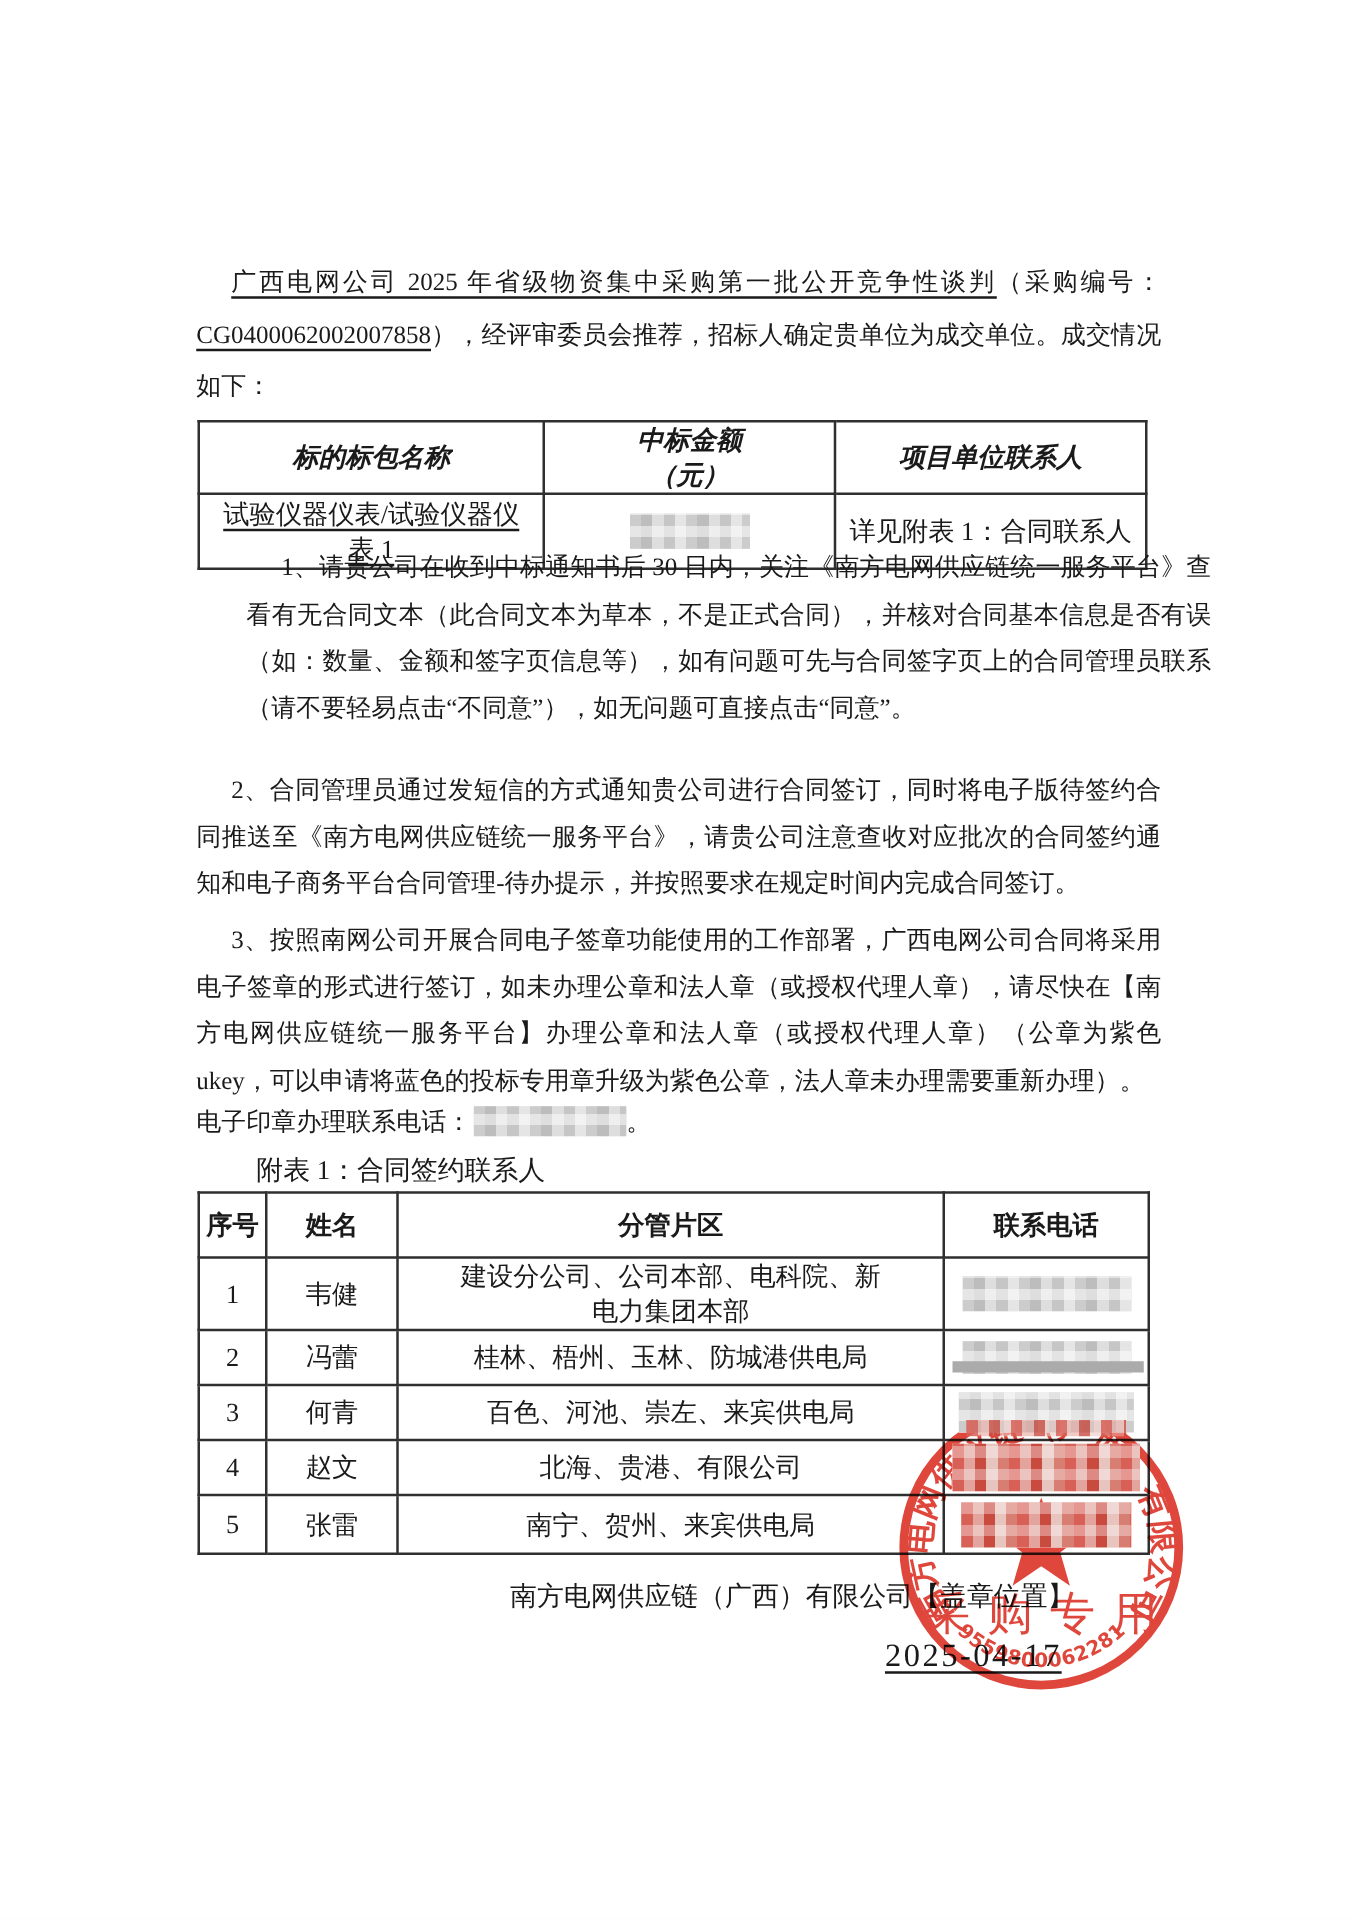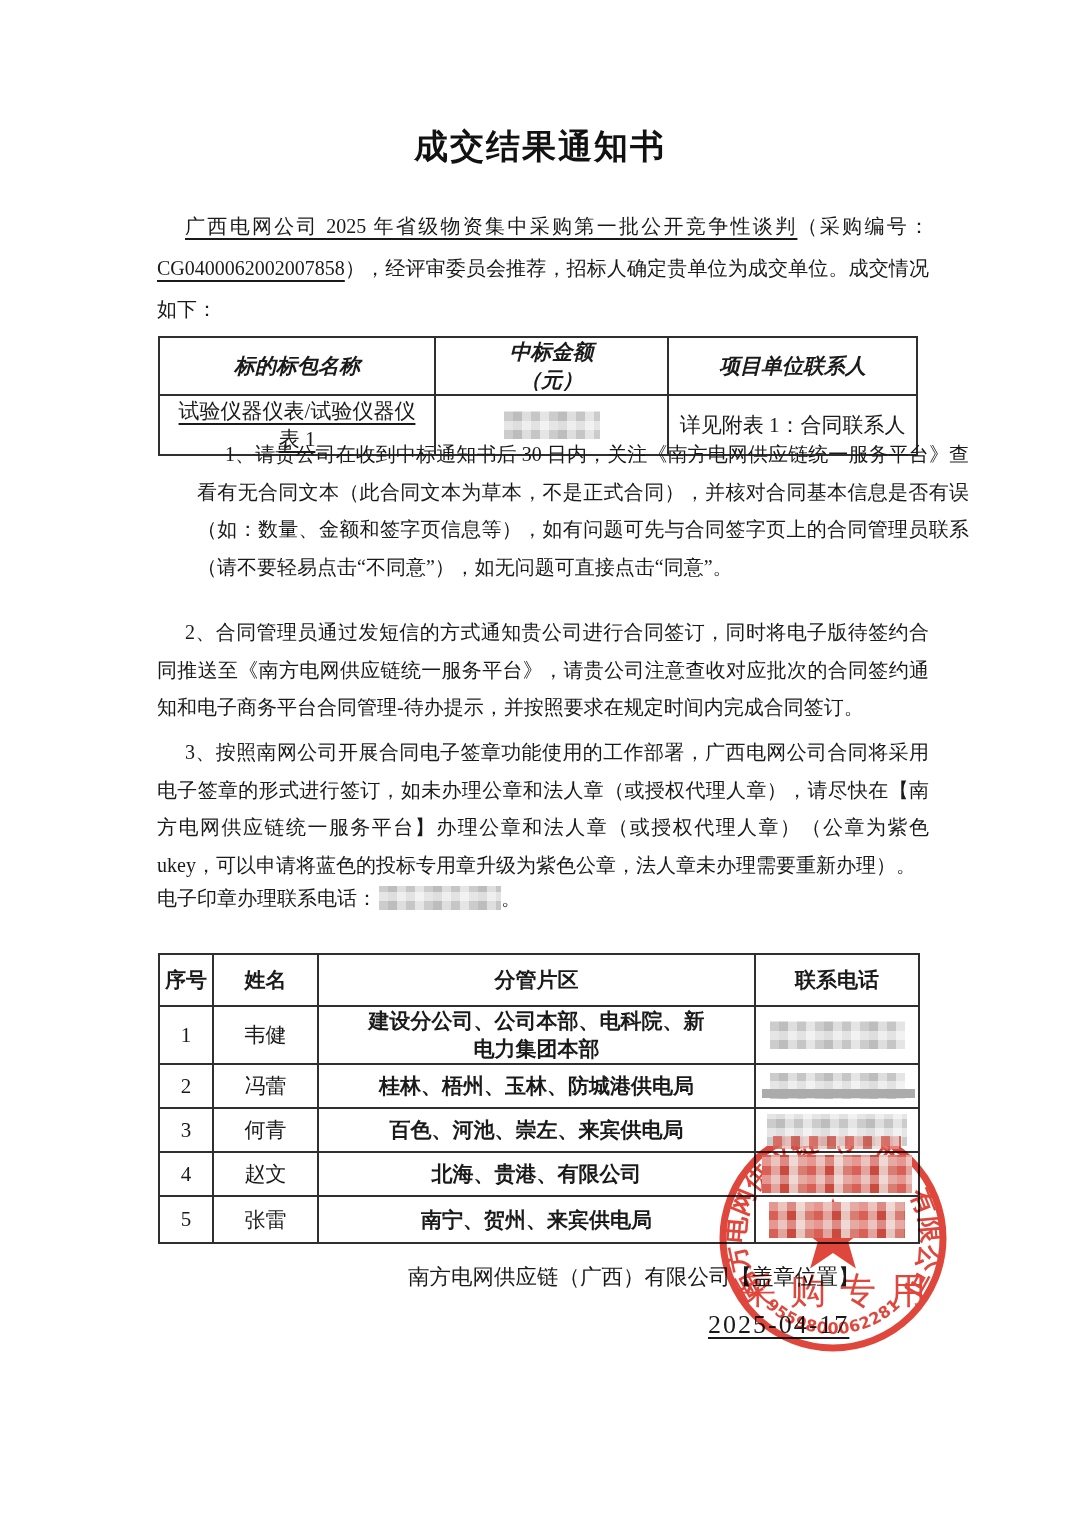--- a/index.html
+++ b/index.html
@@ -33,21 +33,21 @@
   th{font-weight:bold;white-space:pre-line;}
   .t1{top:336px;left:158px;width:758px;}
   .t1 .h-row{height:42px;font-style:italic;}
   .t1 .d-row{height:60px;}
   .t1 .pkg-cell{padding:0 12px;}
   .t2{top:953px;left:158px;width:760px;}
   .t2 .h-row{height:52px;}
   .t2 tbody tr{height:44px;}
   .t2 tbody tr:nth-child(1){height:57px;}
   .t2 tbody tr:nth-child(5){height:47px;}
-  .t2 .region-col-cell{padding:0 44px;font-weight:bold;}
+  .t2 .region-col-cell{padding:0 44px;}
   
   .mosaic{position:relative;z-index:5;display:inline-block;}
   .m-gray{
     background-color:#e7e7e7;
     background-image:
       repeating-linear-gradient(0deg, rgba(255,255,255,0) 0 9px, rgba(255,255,255,.5) 9px 18px),
       repeating-linear-gradient(90deg,#cccccc 0 9px,#bdbdbd 9px 18px,#dedede 18px 27px,#c6c6c6 27px 36px,#e5e5e5 36px 45px);
   }
   .m-red{
     background-color:#eccbc5;
@@ -71,21 +71,20 @@
   .date-line{left:708px;top:1310px;font-size:26px;letter-spacing:2px;z-index:1;
     text-decoration:underline;text-underline-offset:4px;}
   
   .stamp{left:712px;top:1117px;z-index:4;mix-blend-mode:multiply;opacity:.92;}
 </style>
 </head>
 <body>
 
 <div class="page">
 
-  <div class="abs doc-title">成交结果通知书</div>
 
 
   <div class="abs para indent intro"><span class="u">广西电网公司 2025 年省级物资集中采购第一批公开竞争性谈判</span><span>（采购编号：</span><span class="u">CG0400062002007858</span><span>），经评审委员会推荐，招标人确定贵单位为成交单位。成交情况如下：</span></div>
 
   <table class="abs t1">
     <colgroup>
         <col style="width:276px">
         <col style="width:233px">
         <col style="width:249px">
       </colgroup>
@@ -107,20 +106,21 @@
     </table>
 
   <div class="abs para indent p1">1、请贵公司在收到中标通知书后 30 日内，关注《南方电网供应链统一服务平台》查看有无合同文本（此合同文本为草本，不是正式合同），并核对合同基本信息是否有误（如：数量、金额和签字页信息等），如有问题可先与合同签字页上的合同管理员联系（请不要轻易点击“不同意”），如无问题可直接点击“同意”。</div>
   <div class="abs para indent p2">2、合同管理员通过发短信的方式通知贵公司进行合同签订，同时将电子版待签约合同推送至《南方电网供应链统一服务平台》，请贵公司注意查收对应批次的合同签约通知和电子商务平台合同管理-待办提示，并按照要求在规定时间内完成合同签订。</div>
   <div class="abs para indent p3">3、按照南网公司开展合同电子签章功能使用的工作部署，广西电网公司合同将采用电子签章的形式进行签订，如未办理公章和法人章（或授权代理人章），请尽快在【南方电网供应链统一服务平台】办理公章和法人章（或授权代理人章）（公章为紫色 ukey，可以申请将蓝色的投标专用章升级为紫色公章，法人章未办理需要重新办理）。</div>
 
   <div class="abs phone-line">
     <span>电子印章办理联系电话：</span><span class="mosaic m-gray m-phone"></span><span>。</span>
   </div>
 
+  <div class="abs attach-title">附表 1：合同签约联系人</div>
 
   <table class="abs t2">
     <colgroup>
         <col style="width:54px">
         <col style="width:105px">
         <col style="width:437px">
         <col style="width:164px">
       </colgroup>
     <thead>
       <tr class="h-row">

